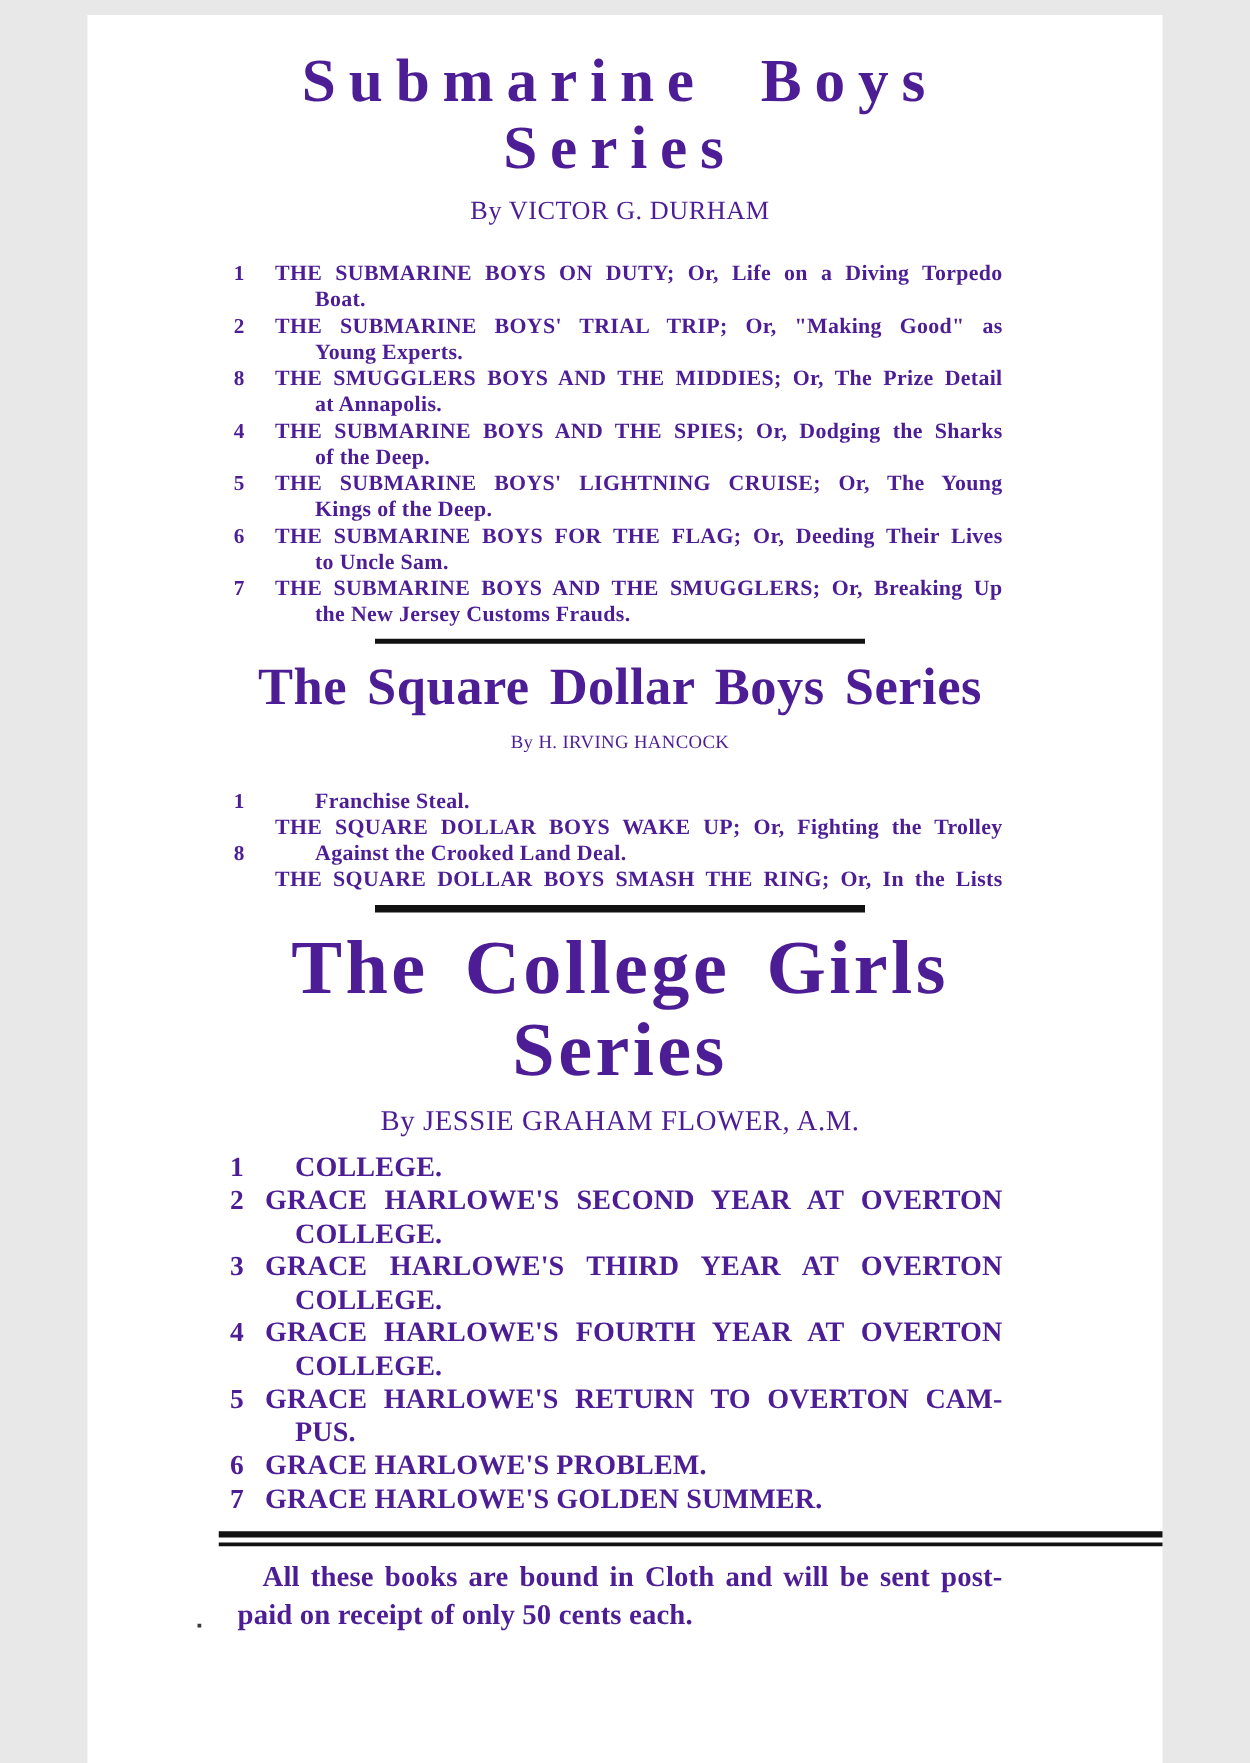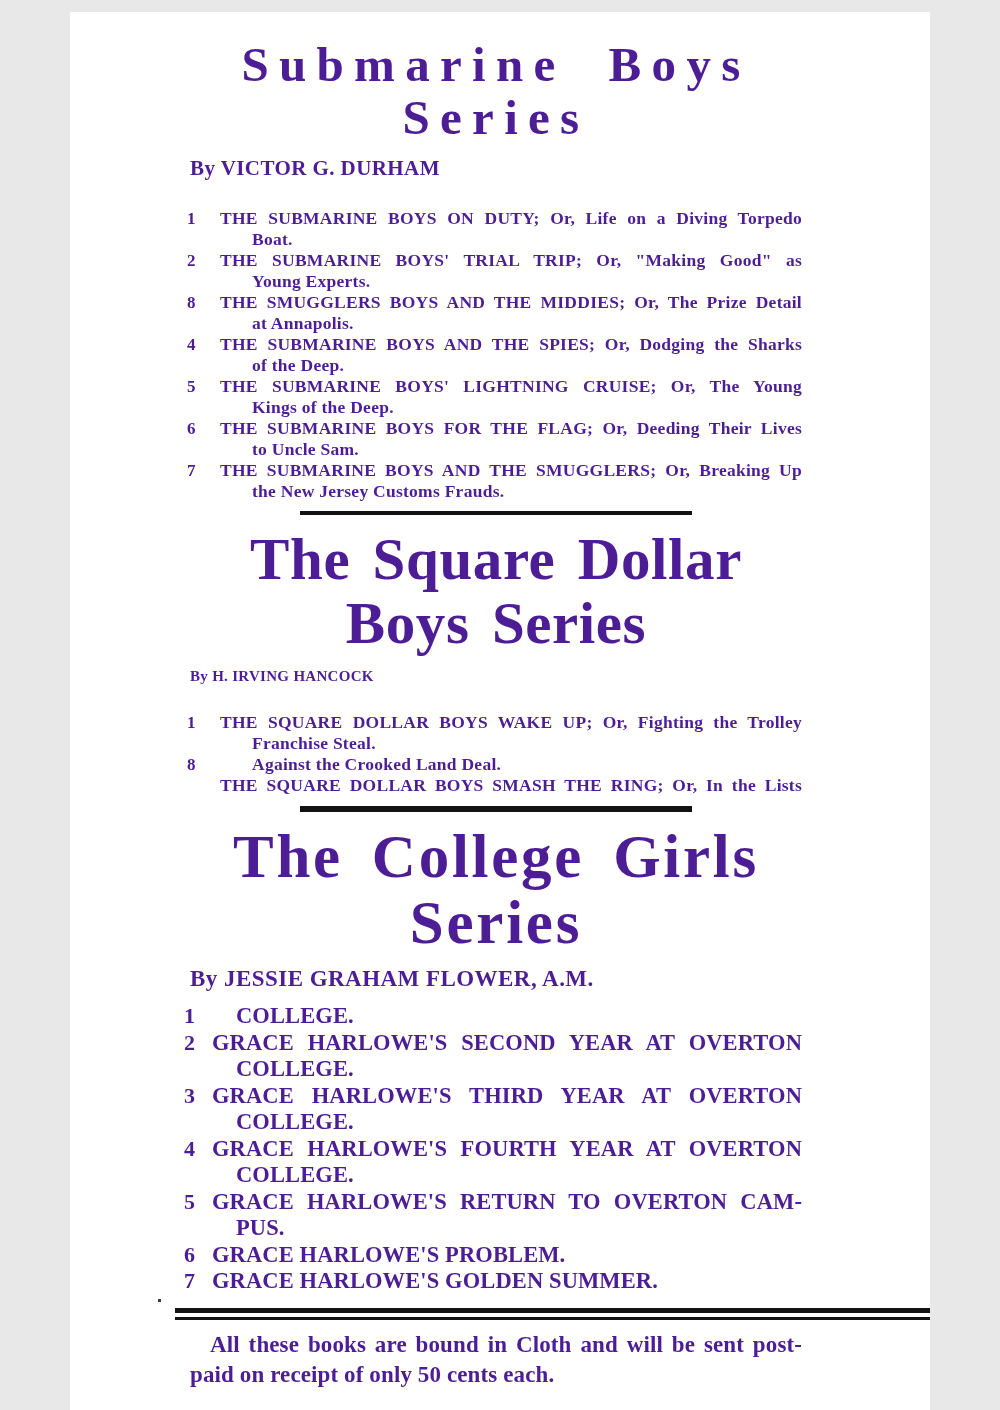--- a/index.html
+++ b/index.html
@@ -21,34 +21,34 @@
     line-height:1.08;
     margin:0;
   }
   .t1{
     font-size:49px;
     letter-spacing:0.21em;
     word-spacing:0.42em;
     margin-top:27px;
   }
   .t2{
-    font-size:59px;
+    font-size:42px;
     letter-spacing:0.01em;
     word-spacing:0.12em;
     margin-top:13px;
   }
   .t3{
     font-size:61px;
     letter-spacing:0.045em;
     word-spacing:0.18em;
     margin-top:12px;
   }
   .byline{
-    text-align:left;
-    font-weight:bold;
+    text-align:center;
+    font-weight:normal;
     margin:0;
   }
   .b1{font-size:21px;margin-top:11px;letter-spacing:0.02em;}
   .b2{font-size:15px;margin-top:13px;letter-spacing:0.02em;}
   .b3{font-size:23px;margin-top:10px;letter-spacing:0.02em;}
 
   
   .list{margin:0;padding:0;}
   .list-s{margin-top:27px;font-size:17.5px;line-height:21px;font-weight:bold;letter-spacing:0.015em;}
   .list-c{margin-top:11px;font-size:22.5px;line-height:26.5px;font-weight:bold;letter-spacing:0.005em;}
@@ -144,22 +144,22 @@
   </div>
 
   <div class="rule rule-1"></div>
 
   <h1 class="series-title t2">The Square Dollar Boys Series</h1>
   <p class="byline b2">By H. IRVING HANCOCK</p>
 
   <div class="list list-s">
     <div class="item">
       <span class="num">1</span>
+      <div class="line l2">Franchise Steal.</div>
       <div class="line l1 just">THE SQUARE DOLLAR BOYS WAKE UP; Or, Fighting the Trolley</div>
-      <div class="line l2">Franchise Steal.</div>
     </div>
     <div class="item">
       <span class="num">8</span>
       <div class="line l2">Against the Crooked Land Deal.</div>
       <div class="line l1 just">THE SQUARE DOLLAR BOYS SMASH THE RING; Or, In the Lists</div>
     </div>
   </div>
 
   <div class="rule rule-2"></div>
 

